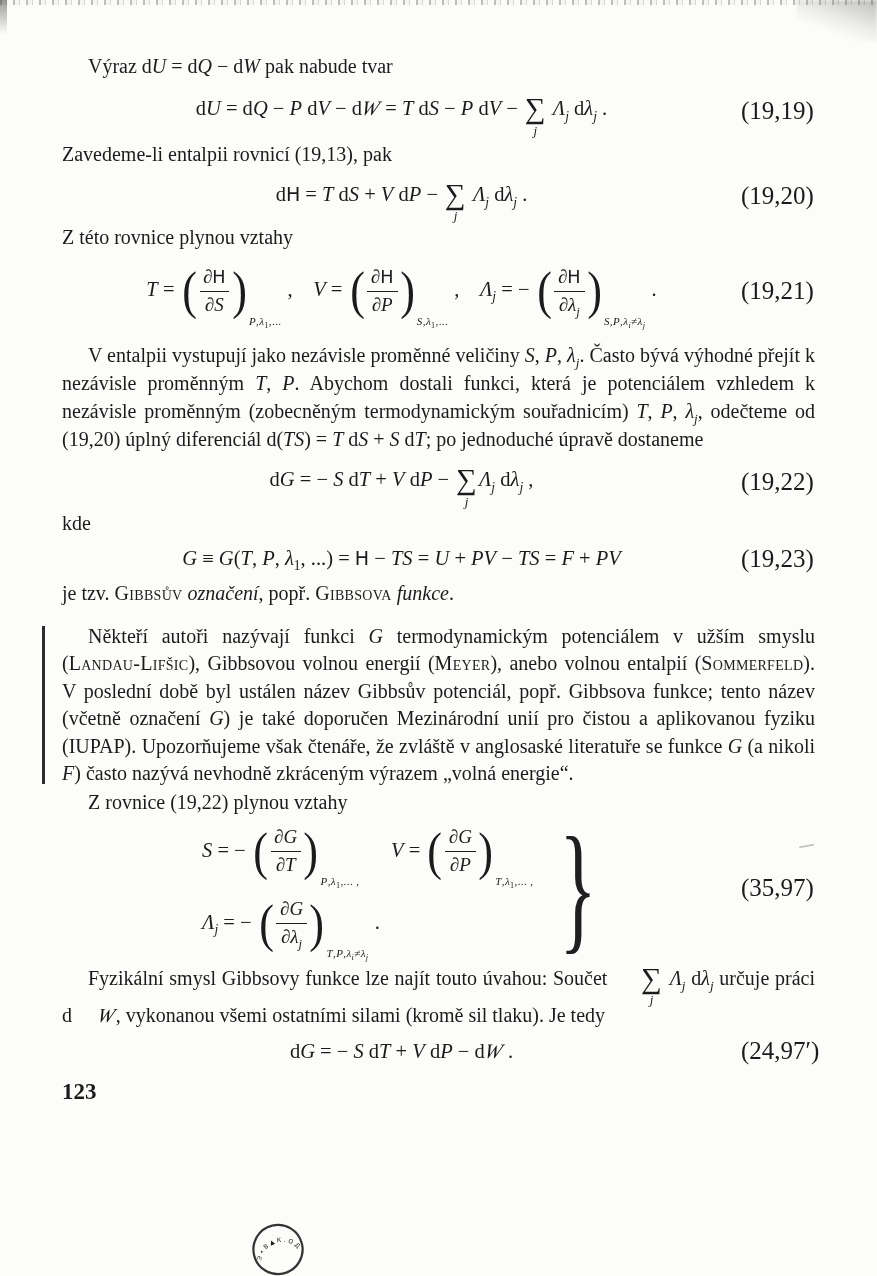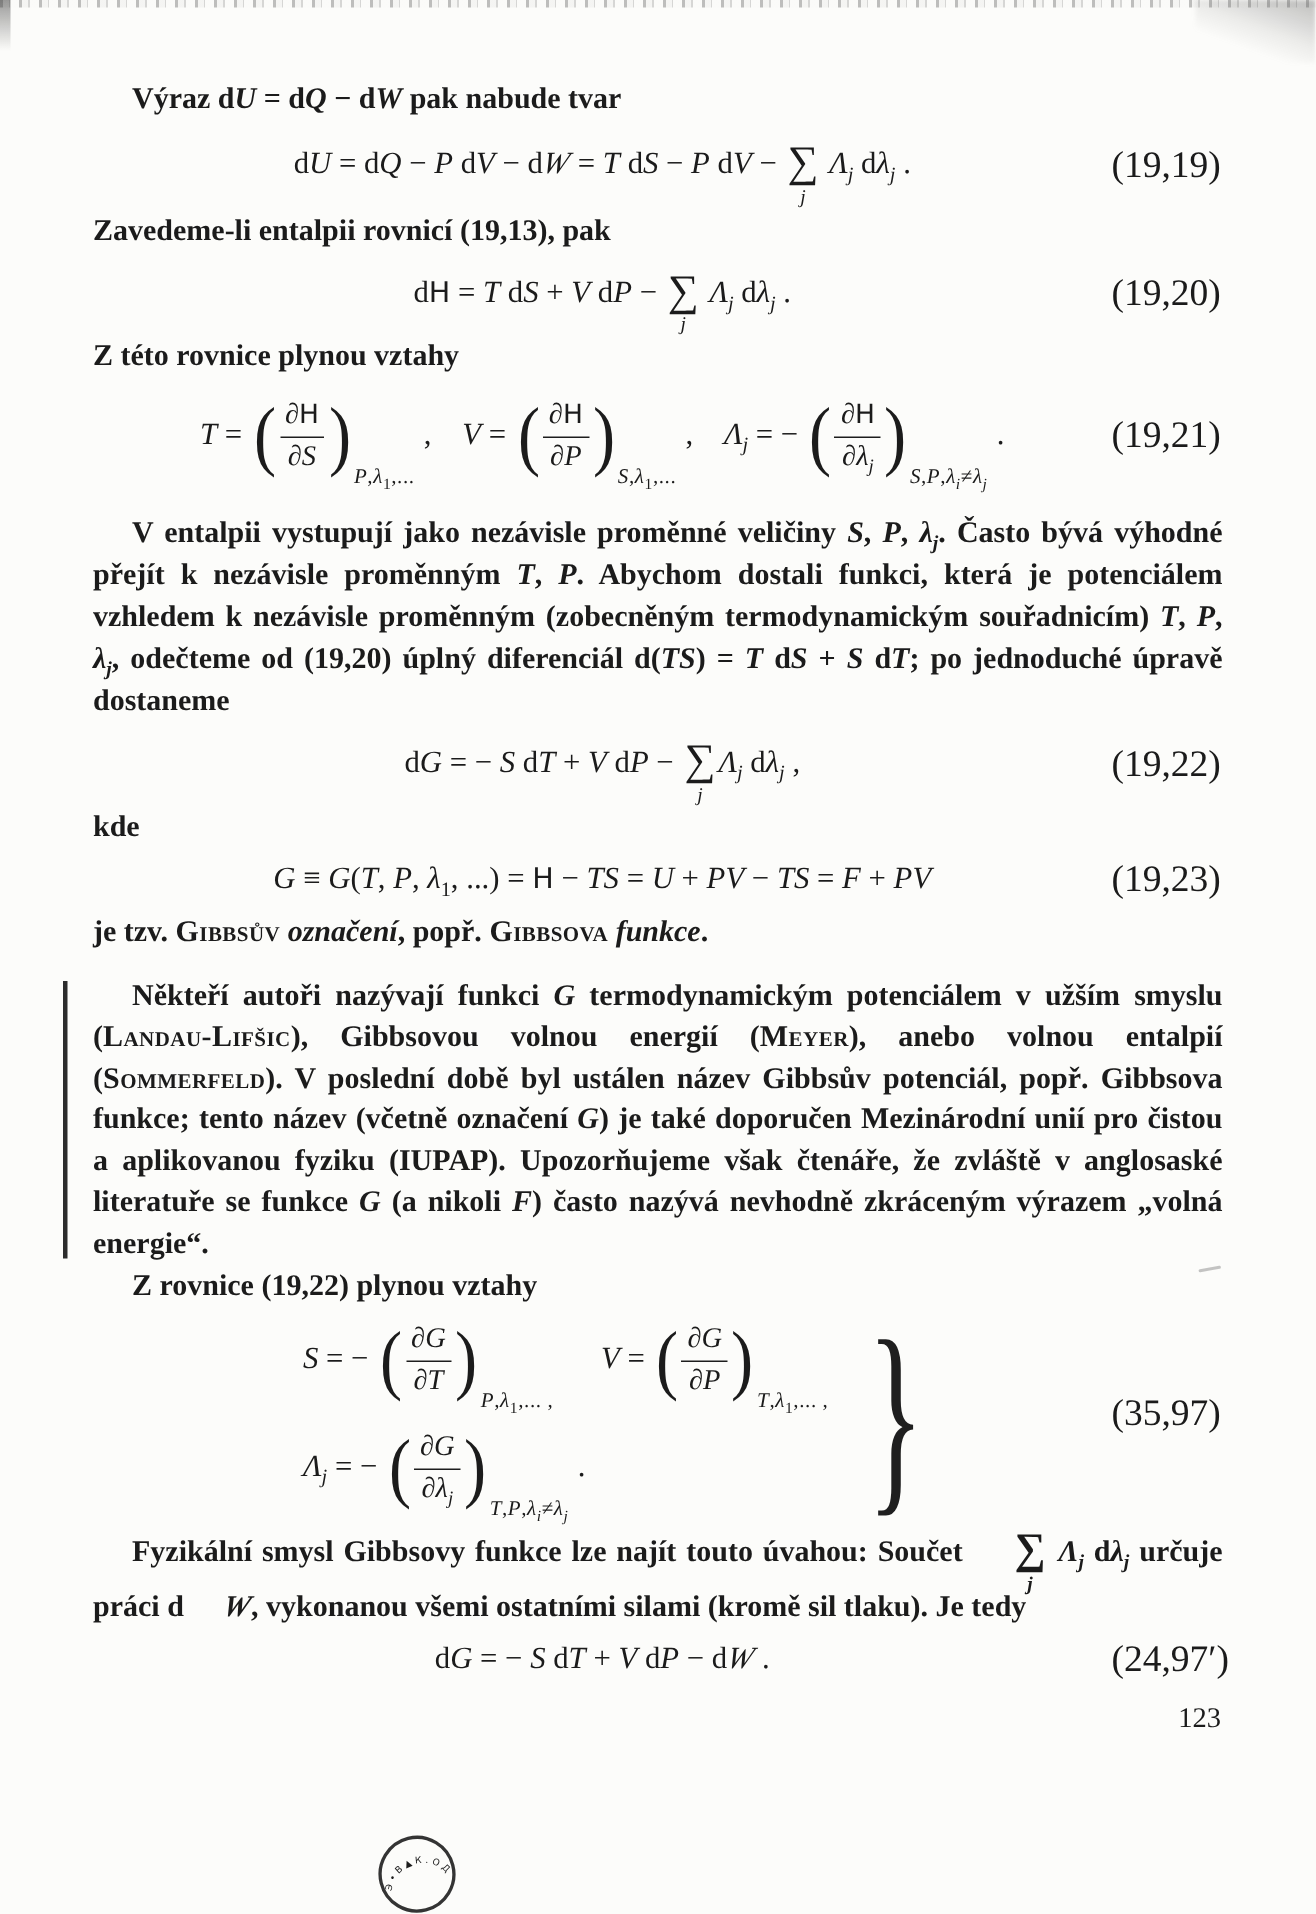--- a/index.html
+++ b/index.html
@@ -15,41 +15,41 @@
     background:repeating-linear-gradient(90deg,rgba(45,45,45,.55) 0 2px,rgba(140,140,140,.12) 2px 6px,rgba(70,70,70,.38) 6px 7px,rgba(200,200,200,.04) 7px 13px);
     opacity:.55;}
   .corner-smudge{position:absolute;top:0;right:0;width:80px;height:42px;
     background:linear-gradient(200deg,rgba(90,90,90,.38),rgba(120,120,120,.12) 45%,transparent 70%);
     filter:blur(1.5px);}
   .corner-left{position:absolute;top:0;left:0;width:7px;height:34px;
     background:linear-gradient(180deg,rgba(60,60,60,.5),transparent);filter:blur(.5px);}
   .stray-dash{position:absolute;top:845px;left:799px;width:15px;height:2px;
     background:rgba(110,110,110,.4);transform:rotate(-10deg);border-radius:1px;}
   
-  p.body{margin:0;font-size:20px;line-height:28px;text-align:justify;font-weight:bold;}
+  p.body{margin:0;font-size:20px;line-height:28px;text-align:justify;}
   .indent{text-indent:26px;}
   .it{font-style:italic;}
   .sc{font-variant:small-caps;letter-spacing:.3px;}
   .sf{font-family:"DejaVu Sans","Liberation Sans",sans-serif;font-size:.93em;}
   .scrw{font-style:italic;display:inline-block;transform:skewX(-14deg);letter-spacing:1px;}
   sub{font-size:.66em;line-height:0;}
   
   .eq-row{display:flex;align-items:center;}
   .eq-body{flex:1;text-align:center;font-size:20.5px;line-height:1.2;}
   .eq-no{width:74px;text-align:left;font-size:25px;white-space:nowrap;}
   .sum{display:inline-flex;flex-direction:column;align-items:center;vertical-align:middle;
        line-height:1;margin:0 2px;transform:translateY(5px);}
   .sumsign{font-size:29px;font-family:"Liberation Serif","DejaVu Sans",serif;line-height:.95;}
   .sumj{font-size:13px;font-style:italic;margin-top:1px;}
   .pfrac{display:inline-flex;align-items:center;vertical-align:middle;margin:0 1px;}
   .bigp{font-size:52px;line-height:1;font-weight:400;transform:scaleX(.85);display:inline-block;}
   .frac{display:inline-flex;flex-direction:column;align-items:center;font-size:19px;line-height:1.1;}
   .fnum{padding:0 5px 3px;}
   .fden{border-top:1.6px solid #1d1d1d;padding:3px 5px 0;}
-  .cond{font-size:14px;letter-spacing:.4px;align-self:flex-end;transform:translateY(11px);
+  .cond{font-size:11px;letter-spacing:.4px;align-self:flex-end;transform:translateY(11px);
         margin-left:1px;white-space:nowrap;}
   .cond sub{font-size:.74em;}
   
   .m-eq1{margin:10px 0 8px;}
   .m-eq2{margin:8px 0 6px;}
   .m-eq-frac{margin:14px 0 24px;}
   .mt-s{margin-top:6px;}
   .mt-m{margin-top:10px;}
   .mt-l{margin-top:16px;}
   
@@ -57,21 +57,21 @@
   .note::before{content:"";position:absolute;left:-20px;top:3px;bottom:4px;width:2.5px;background:#2c2c2c;}
   .note p.body{line-height:27.5px;}
   
   .eq24{margin:10px 0 10px;}
   .eq24-left{flex:1;display:flex;align-items:center;}
   .eq24-col{display:flex;flex-direction:column;gap:20px;margin-left:140px;font-size:20.5px;}
   .eq-line{display:block;text-align:left;line-height:1.2;}
   .brace{font-size:142px;line-height:.85;display:inline-block;transform:scaleX(.55);
          margin-left:10px;font-weight:400;color:#1f1f1f;}
   
-  .pageno{text-align:right;font-size:19px;margin-top:14px;padding-right:1px;}
+  .pageno{text-align:left;font-size:23px;margin-top:14px;padding-right:1px;font-weight:bold;}
   .stamp{position:absolute;left:218px;top:1217px;width:120px;height:59px;}
 </style>
 </head>
 <body>
 
 <div class="page">
   <div class="top-edge"></div>
   <div class="corner-smudge"></div>
   <div class="corner-left"></div>
   <div class="stray-dash"></div>

